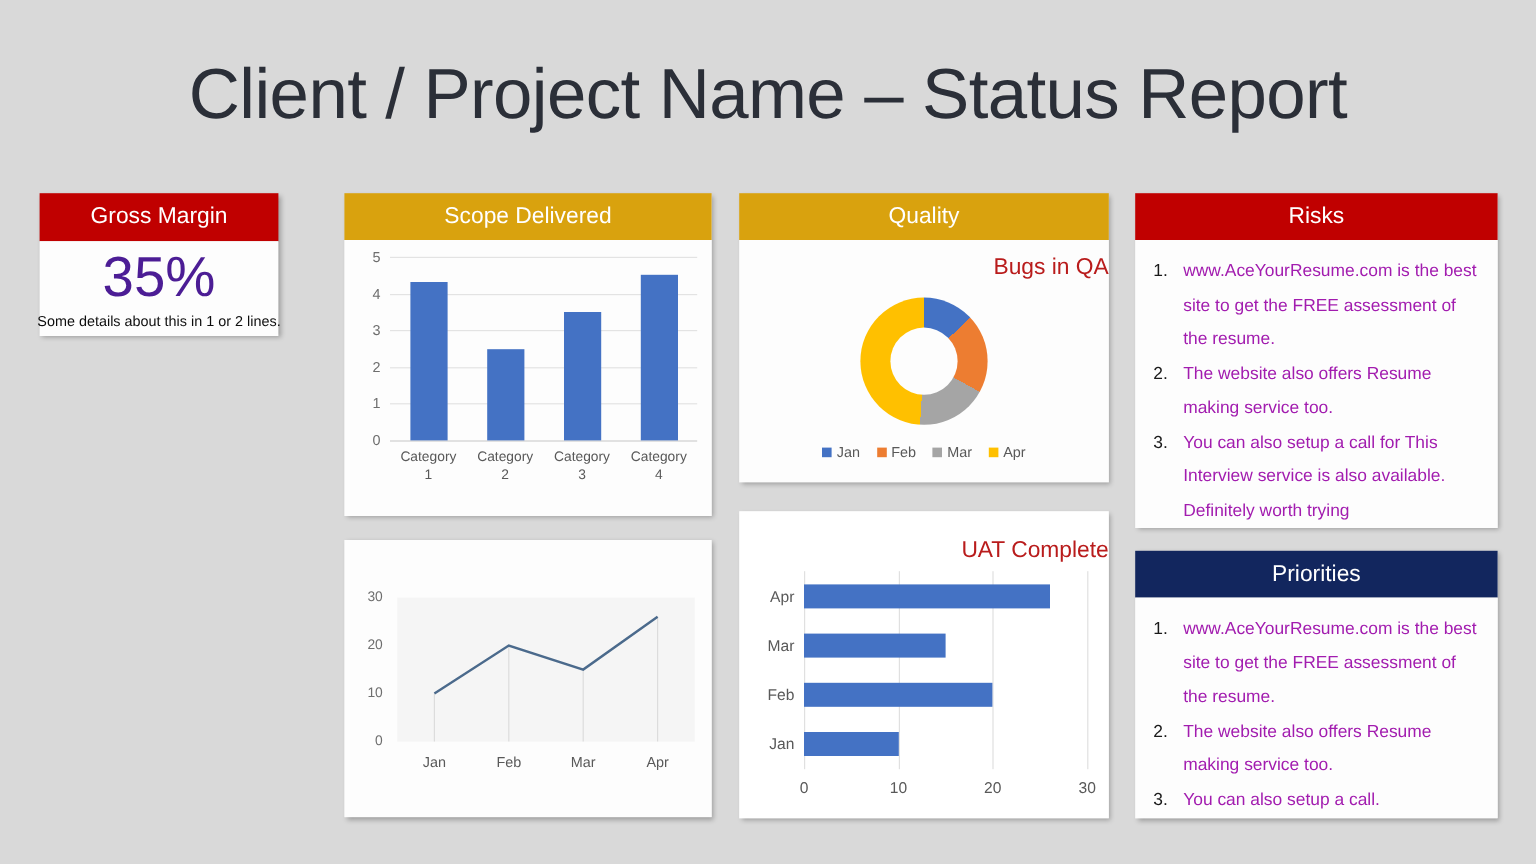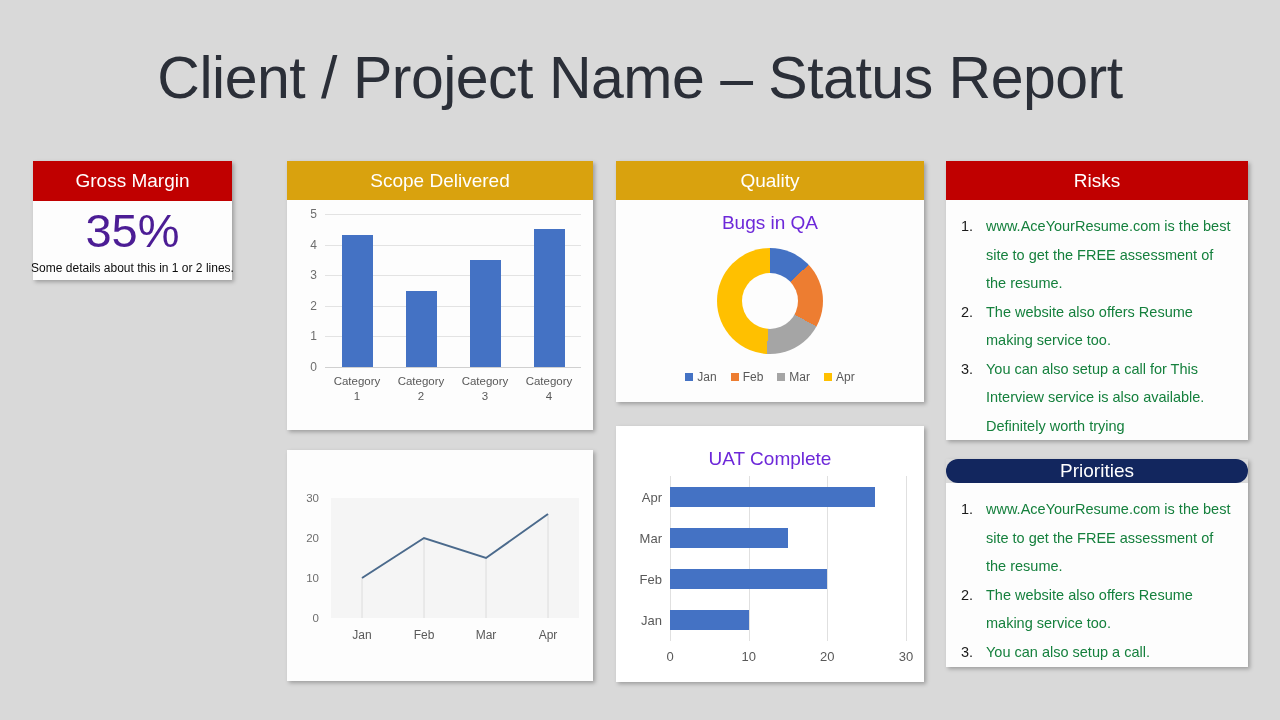--- a/index.html
+++ b/index.html
@@ -58,26 +58,26 @@
   #card-quality .card-bd{height:202px;position:relative;}
 
   #card-uat{left:616px;top:426px;width:308px;}
   #card-uat .card-bd{height:256px;position:relative;background:#fff;}
 
   
   #card-risks{left:946px;top:161px;width:302px;}
   #card-risks .card-hd{background:#c00000;height:39px;}
   #card-risks .card-bd{height:240px;}
   #card-priorities{left:946px;top:459px;width:302px;}
-  #card-priorities .card-hd{background:#12265e;height:24px;border-radius:14px;}
+  #card-priorities .card-hd{background:#12265e;height:39px;}
   #card-priorities .card-bd{height:184px;}
 
   .rlist{margin:0;padding:12px 12px 0 40px;list-style:none;counter-reset:ri;}
   .rlist li{
-    position:relative;font-size:14.5px;line-height:28.5px;color:#15803d;
+    position:relative;font-size:14.5px;line-height:28.5px;color:#a21caf;
     counter-increment:ri;margin-bottom:0;
   }
   .rlist li:before{
     content:counter(ri) ".";position:absolute;left:-25px;top:0;
     font-size:14.5px;color:#1a1a1a;
   }
 
   
   .vchart{position:absolute;left:0;top:0;right:0;bottom:0;}
   .v-ylab{
@@ -88,22 +88,22 @@
   .v-axis{position:absolute;left:38px;right:12px;height:1px;background:#d0d0d0;}
   .v-bar{position:absolute;width:31px;background:#4472c4;}
   .v-xlab{
     position:absolute;width:62px;text-align:center;font-size:11.5px;
     color:#595959;line-height:15px;
   }
 
   
   .lchart{position:absolute;left:0;top:0;right:0;bottom:0;}
   .chart-title{
-    position:absolute;left:0;right:0;text-align:center;
-    font-size:19px;color:#6d28d9;
+    position:absolute;left:0;right:0;text-align:right;
+    font-size:19px;color:#b91c1c;
   }
   .l-ylab{position:absolute;width:24px;text-align:right;font-size:11.5px;color:#6e6e6e;transform:translateY(-50%);}
   .l-xlab{position:absolute;width:52px;text-align:center;font-size:12px;color:#595959;}
   .l-plot{position:absolute;background:#f5f5f5;}
 
   
   .donut{position:absolute;border-radius:50%;}
   .donut-hole{
     position:absolute;border-radius:50%;background:#fdfdfd;
     left:50%;top:50%;transform:translate(-50%,-50%);

